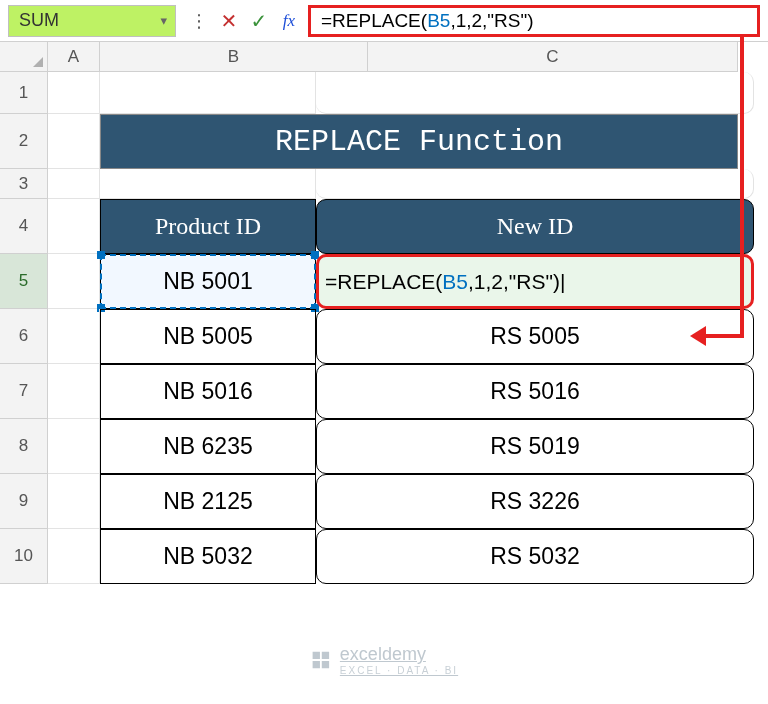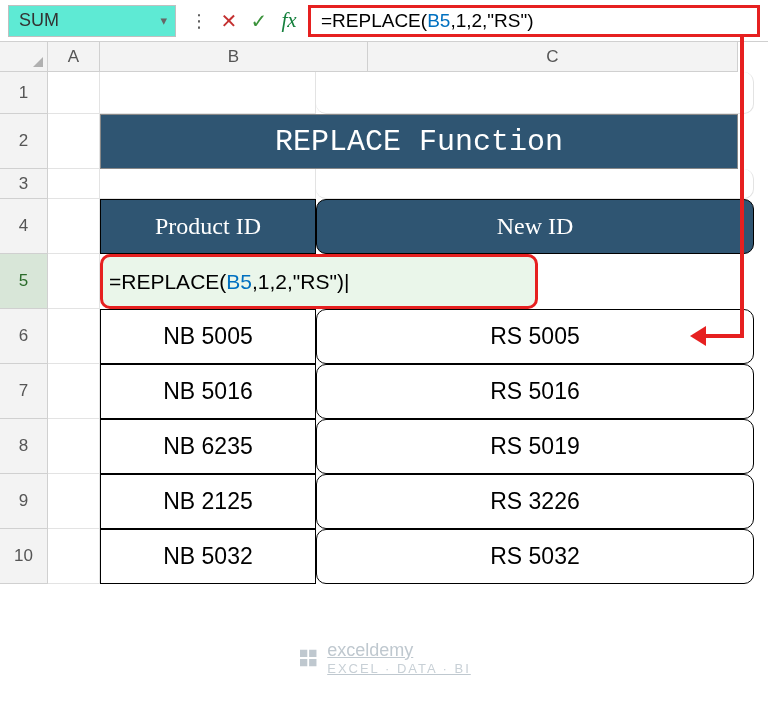--- a/index.html
+++ b/index.html
@@ -19,21 +19,21 @@
   height: 42px;
   border-bottom: 1px solid #d0d0d0;
   background: #fff;
   padding: 0 8px;
   position: relative;
 }
 .name-box {
   width: 168px;
   height: 32px;
   border: 1px solid #c0c0c0;
-  background: #5eead4;
+  background: #bef264;
   display: flex;
   align-items: center;
   padding: 0 10px;
   font-size: 18px;
   color: #333;
   position: relative;
 }
 .name-box .chev {
   position: absolute;
   right: 8px;
@@ -48,21 +48,21 @@
   justify-content: center;
   font-size: 18px;
   color: #555;
   cursor: pointer;
 }
 .fb-divider {
   width: 8px;
 }
 .fb-cancel { color: #c43030; font-size: 20px; }
 .fb-enter { color: #3a923a; font-size: 20px; }
-.fb-fx { font-style: italic; font-family: "Times New Roman", serif; color: #15803d; font-size: 21px;}
+.fb-fx { font-style: italic; font-family: "Times New Roman", serif; color: #1d4ed8; font-size: 17px;}
 .formula-input {
   flex: 1;
   height: 32px;
   display: flex;
   align-items: center;
   padding: 0 10px;
   font-size: 19px;
   border: 3px solid #e62020;
   margin-left: 4px;
   position: relative;
@@ -234,21 +234,21 @@
   bottom: 28px;
   color: #bfc8cf;
   font-size: 18px;
   display: flex;
   align-items: center;
   gap: 8px;
   font-family: Arial, sans-serif;
   text-decoration: underline;
 }
 .watermark .wm-icon svg { display:block; }
-.watermark .wm-sub { font-size: 13px; letter-spacing: 2px; display:block; color:#c8d0d6;}
+.watermark .wm-sub { font-size: 10px; letter-spacing: 2px; display:block; color:#c8d0d6;}
 </style>
 </head>
 <body>
 
 <div class="formula-bar">
   <div class="name-box">
     <span>SUM</span>
     <span class="chev">▾</span>
   </div>
   <div class="fb-divider"></div>
@@ -296,20 +296,27 @@
     <div class="row">
       <div class="row-h">4</div>
       <div class="cell A"></div>
       <div class="cell B th-cell">Product ID</div>
       <div class="cell C th-cell">New ID</div>
     </div>
 
     <div class="row">
       <div class="row-h active">5</div>
       <div class="cell A"></div>
+      <div class="cell B data-cell ref-cell">
+        <span>NB 5001</span>
+        <span class="ref-handle rh-tl"></span>
+        <span class="ref-handle rh-tr"></span>
+        <span class="ref-handle rh-bl"></span>
+        <span class="ref-handle rh-br"></span>
+      </div>
       <div class="cell C data-cell editing-cell">
         <span class="tok-black">=REPLACE(</span>
           <span class="tok-blue">B5</span>
           <span class="tok-black">,1,2,"RS")</span>
           <span class="tok-black">|</span>
       </div>
     </div>
 
     <div class="row">
       <div class="row-h">6</div>

